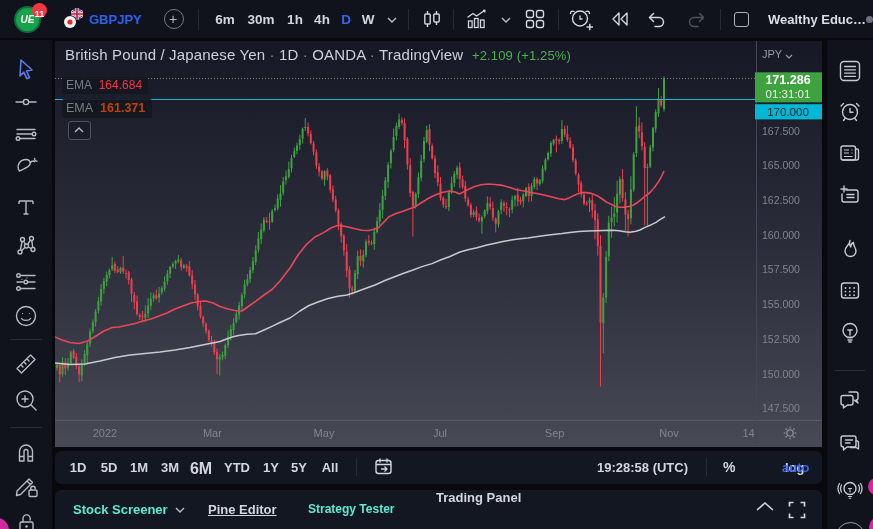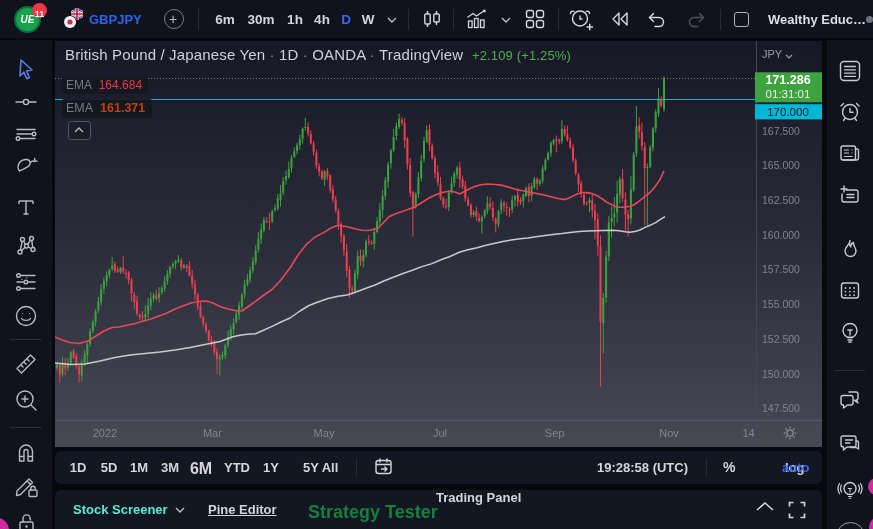--- a/index.html
+++ b/index.html
@@ -270,41 +270,41 @@
     </svg>
   </div>
 <div class="abs" style="left:55px;top:451px;width:767px;height:33px;background:#131722;border-radius:6px;">
     <span style="position:absolute;left:23px;top:9px;transform:translateX(-50%);font-size:13px;font-weight:600;color:#d3d6de;">1D</span>
     <span style="position:absolute;left:54px;top:9px;transform:translateX(-50%);font-size:13px;font-weight:600;color:#d3d6de;">5D</span>
     <span style="position:absolute;left:84px;top:9px;transform:translateX(-50%);font-size:13px;font-weight:600;color:#d3d6de;">1M</span>
     <span style="position:absolute;left:115px;top:9px;transform:translateX(-50%);font-size:13px;font-weight:600;color:#d3d6de;">3M</span>
     <span style="position:absolute;left:146px;top:9px;transform:translateX(-50%);font-size:16px;font-weight:600;color:#d3d6de;">6M</span>
     <span style="position:absolute;left:182px;top:9px;transform:translateX(-50%);font-size:13px;font-weight:600;color:#d3d6de;">YTD</span>
     <span style="position:absolute;left:216px;top:9px;transform:translateX(-50%);font-size:13px;font-weight:600;color:#d3d6de;">1Y</span>
-    <span style="position:absolute;left:244px;top:9px;transform:translateX(-50%);font-size:13px;font-weight:600;color:#d3d6de;margin-left:12px;">5Y</span>
+    <span style="position:absolute;left:244px;top:9px;transform:translateX(-50%);font-size:13px;font-weight:600;color:#d3d6de;">5Y</span>
     <span style="position:absolute;left:275px;top:9px;transform:translateX(-50%);font-size:13px;font-weight:600;color:#d3d6de;">All</span>
     <div style="position:absolute;left:301px;top:7px;width:1px;height:18px;background:#262b36;"></div>
     <svg width="24" height="24" style="position:absolute;left:317px;top:4px;">
       <rect x="4" y="5.5" width="15" height="13" rx="2.5" stroke="#d3d6de" stroke-width="1.4" fill="none"></rect>
       <path d="M4 9.5 H19 M8 3.5 L8 7.5 M15 3.5 L15 7.5" stroke="#d3d6de" stroke-width="1.4" fill="none"></path>
       <path d="M9 14 H14.5 M12.5 11.5 L15 14 L12.5 16.5" stroke="#d3d6de" stroke-width="1.3" fill="none"></path>
     </svg>
     <span style="position:absolute;left:542px;top:9px;font-size:13px;font-weight:600;color:#d3d6de;">19:28:58 (UTC)</span>
     <div style="position:absolute;left:651px;top:7px;width:1px;height:18px;background:#262b36;"></div>
     <span style="position:absolute;left:668px;top:8px;font-size:14px;font-weight:600;color:#d3d6de;">%</span>
     <span style="position:absolute;left:730px;top:9px;font-size:13px;font-weight:600;color:#d3d6de;">log</span>
     <span style="position:absolute;left:727px;top:9px;font-size:13px;font-weight:700;color:#3964f0;">auto</span>
   </div>
 <div class="abs" style="left:55px;top:490px;width:767px;height:39px;background:#131722;border-radius:6px 6px 0 0;">
     <span style="position:absolute;left:18px;top:12px;font-size:13px;font-weight:600;color:#5eead4;">Stock Screener</span>
     <svg width="10" height="7" style="position:absolute;left:120px;top:17px;">
       <path d="M1 1 L5 5 L9 1" stroke="#b8bbc4" stroke-width="1.4" fill="none"></path>
     </svg>
     <span style="position:absolute;left:153px;top:12px;font-size:13px;font-weight:600;color:#d3d6de;text-decoration:underline;">Pine Editor</span>
-    <span style="position:absolute;left:253px;top:12px;font-size:18px;font-weight:600;color:#15803d;">Strategy Tester</span>
+    <span style="position:absolute;left:253px;top:12px;font-size:12px;font-weight:600;color:#5eead4;">Strategy Tester</span>
     <span style="position:absolute;left:381px;top:0;font-size:13px;font-weight:600;color:#d3d6de;">Trading Panel</span>
     <svg width="20" height="12" style="position:absolute;left:700px;top:11px;">
       <path d="M2 9 L10 2 L18 9" stroke="#d3d6de" stroke-width="1.6" fill="none"></path>
     </svg>
     <svg width="18" height="18" style="position:absolute;left:733px;top:11px;">
       <path d="M1.5 5.5 V1.5 H5.5 M12.5 1.5 H16.5 V5.5 M16.5 12.5 V16.5 H12.5 M5.5 16.5 H1.5 V12.5" stroke="#d3d6de" stroke-width="1.7" fill="none"></path>
     </svg>
   </div>
 <div class="abs" style="left:-15px;top:518px;width:24px;height:24px;border-radius:50%;background:#cf2b9e;"></div>
 <div class="abs" style="left:868px;top:478px;width:17px;height:17px;border-radius:50%;background:#cf2b9e;"></div>

